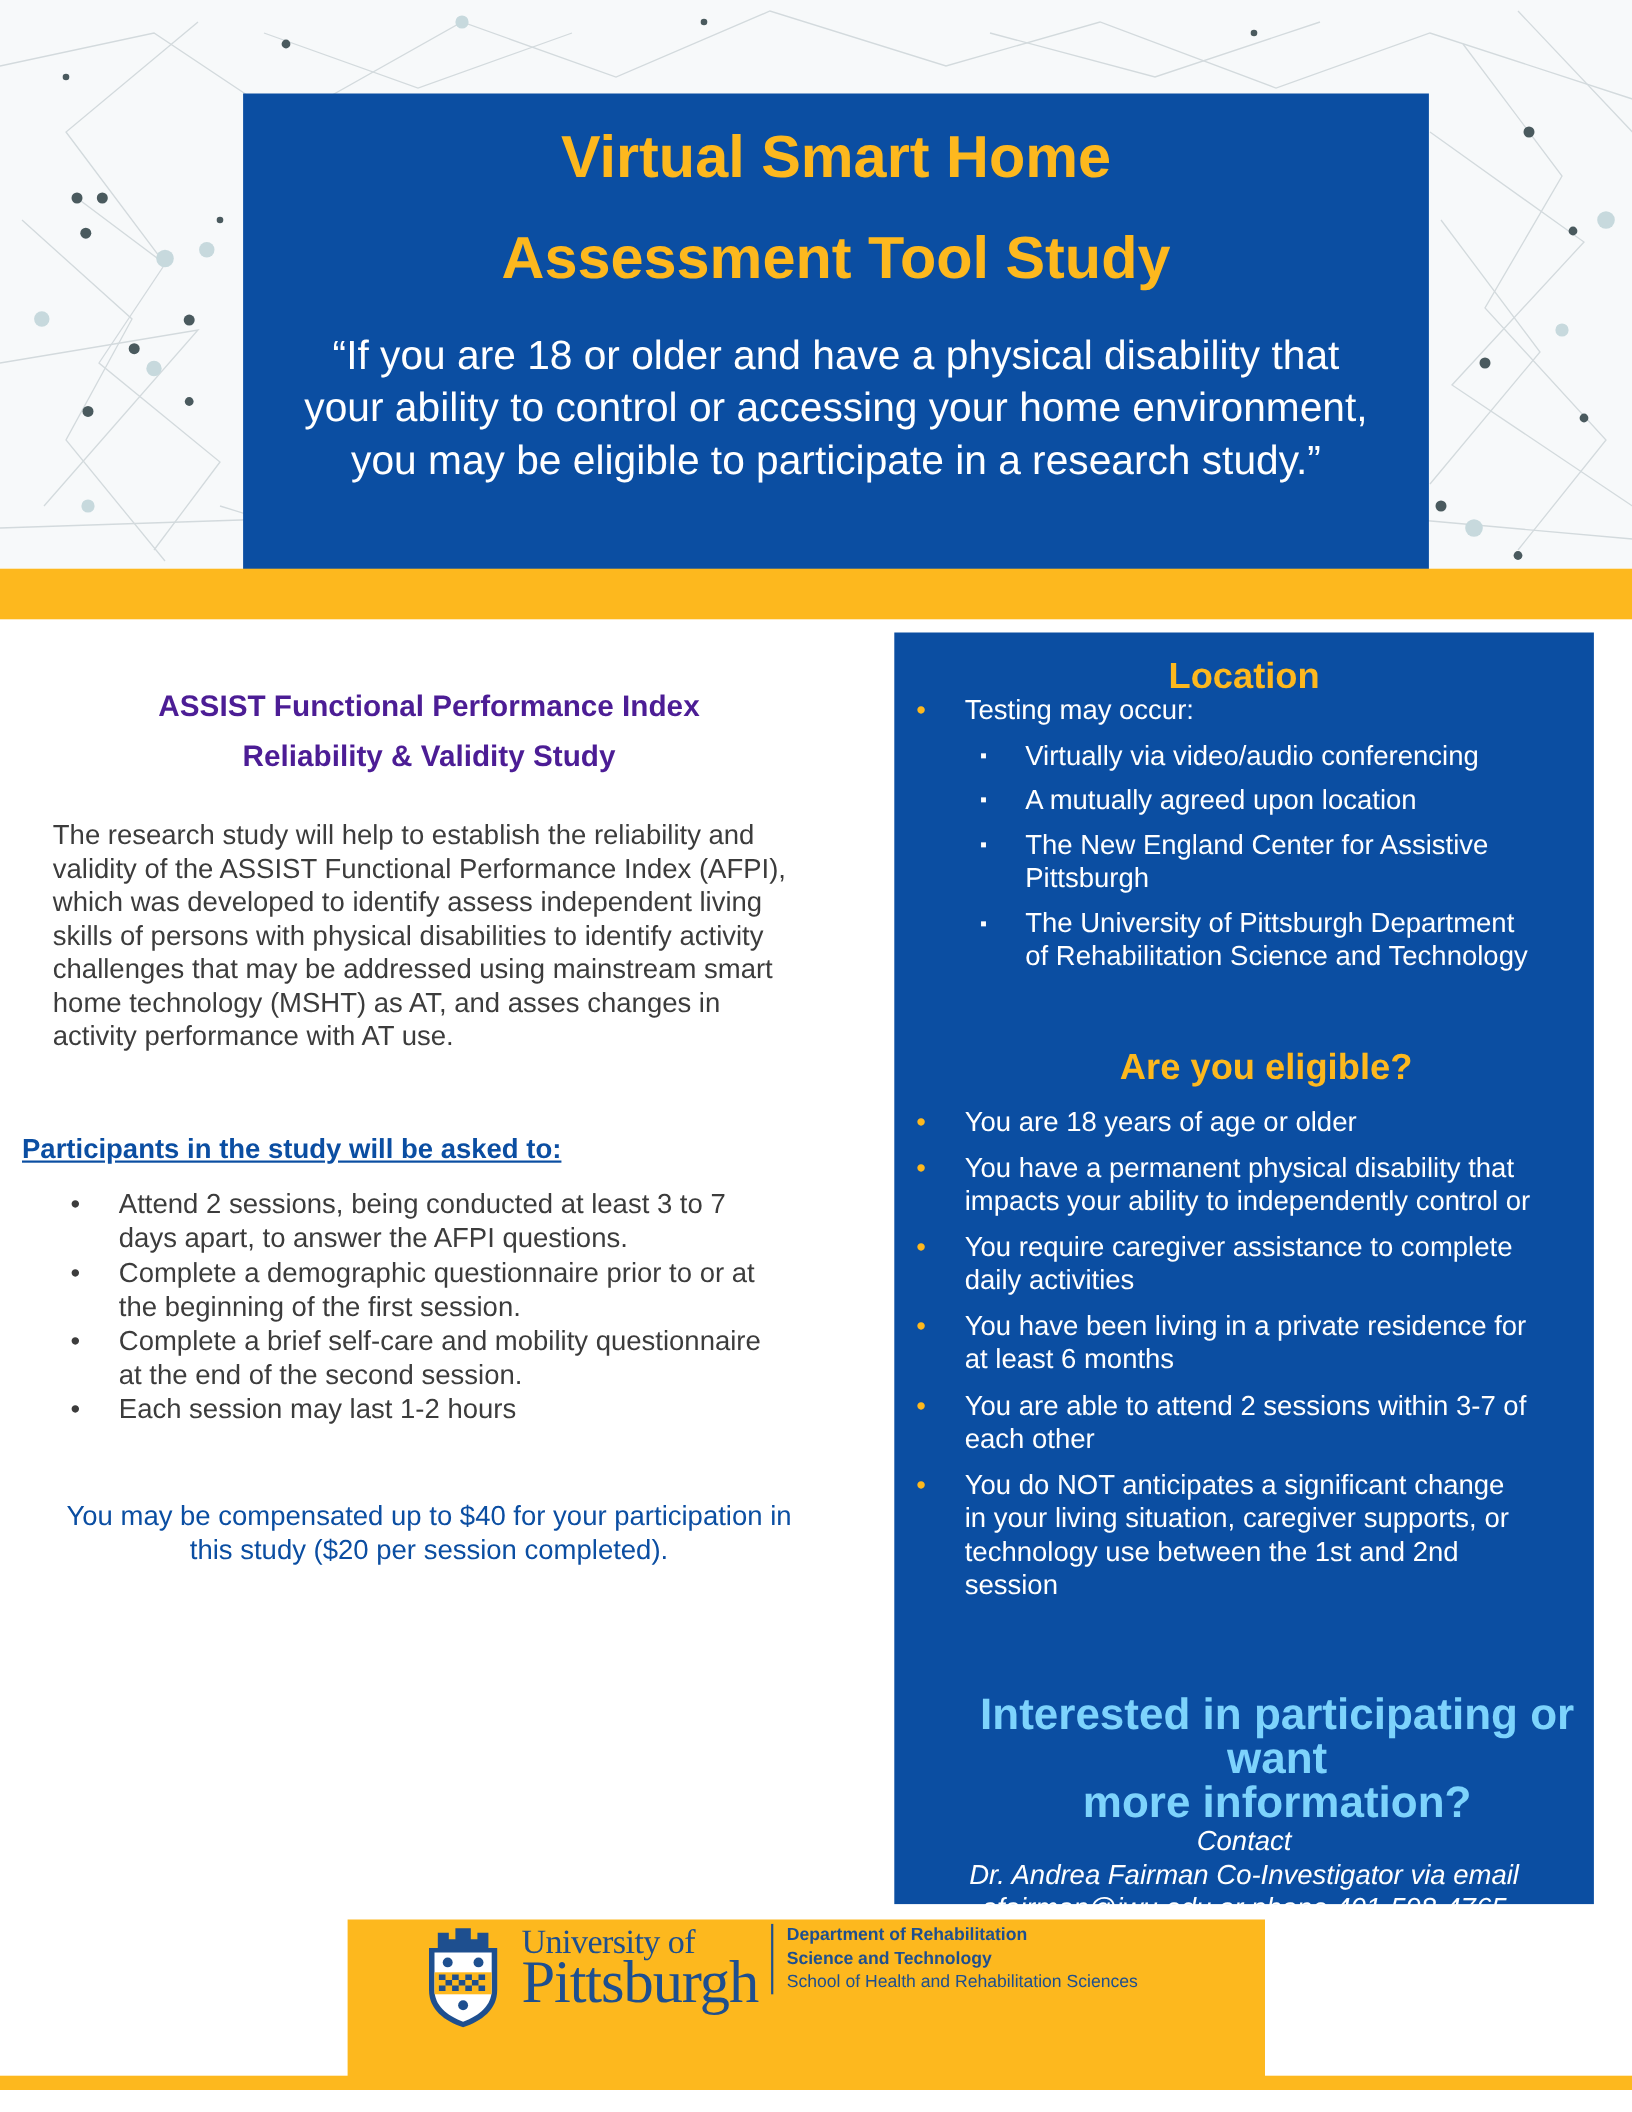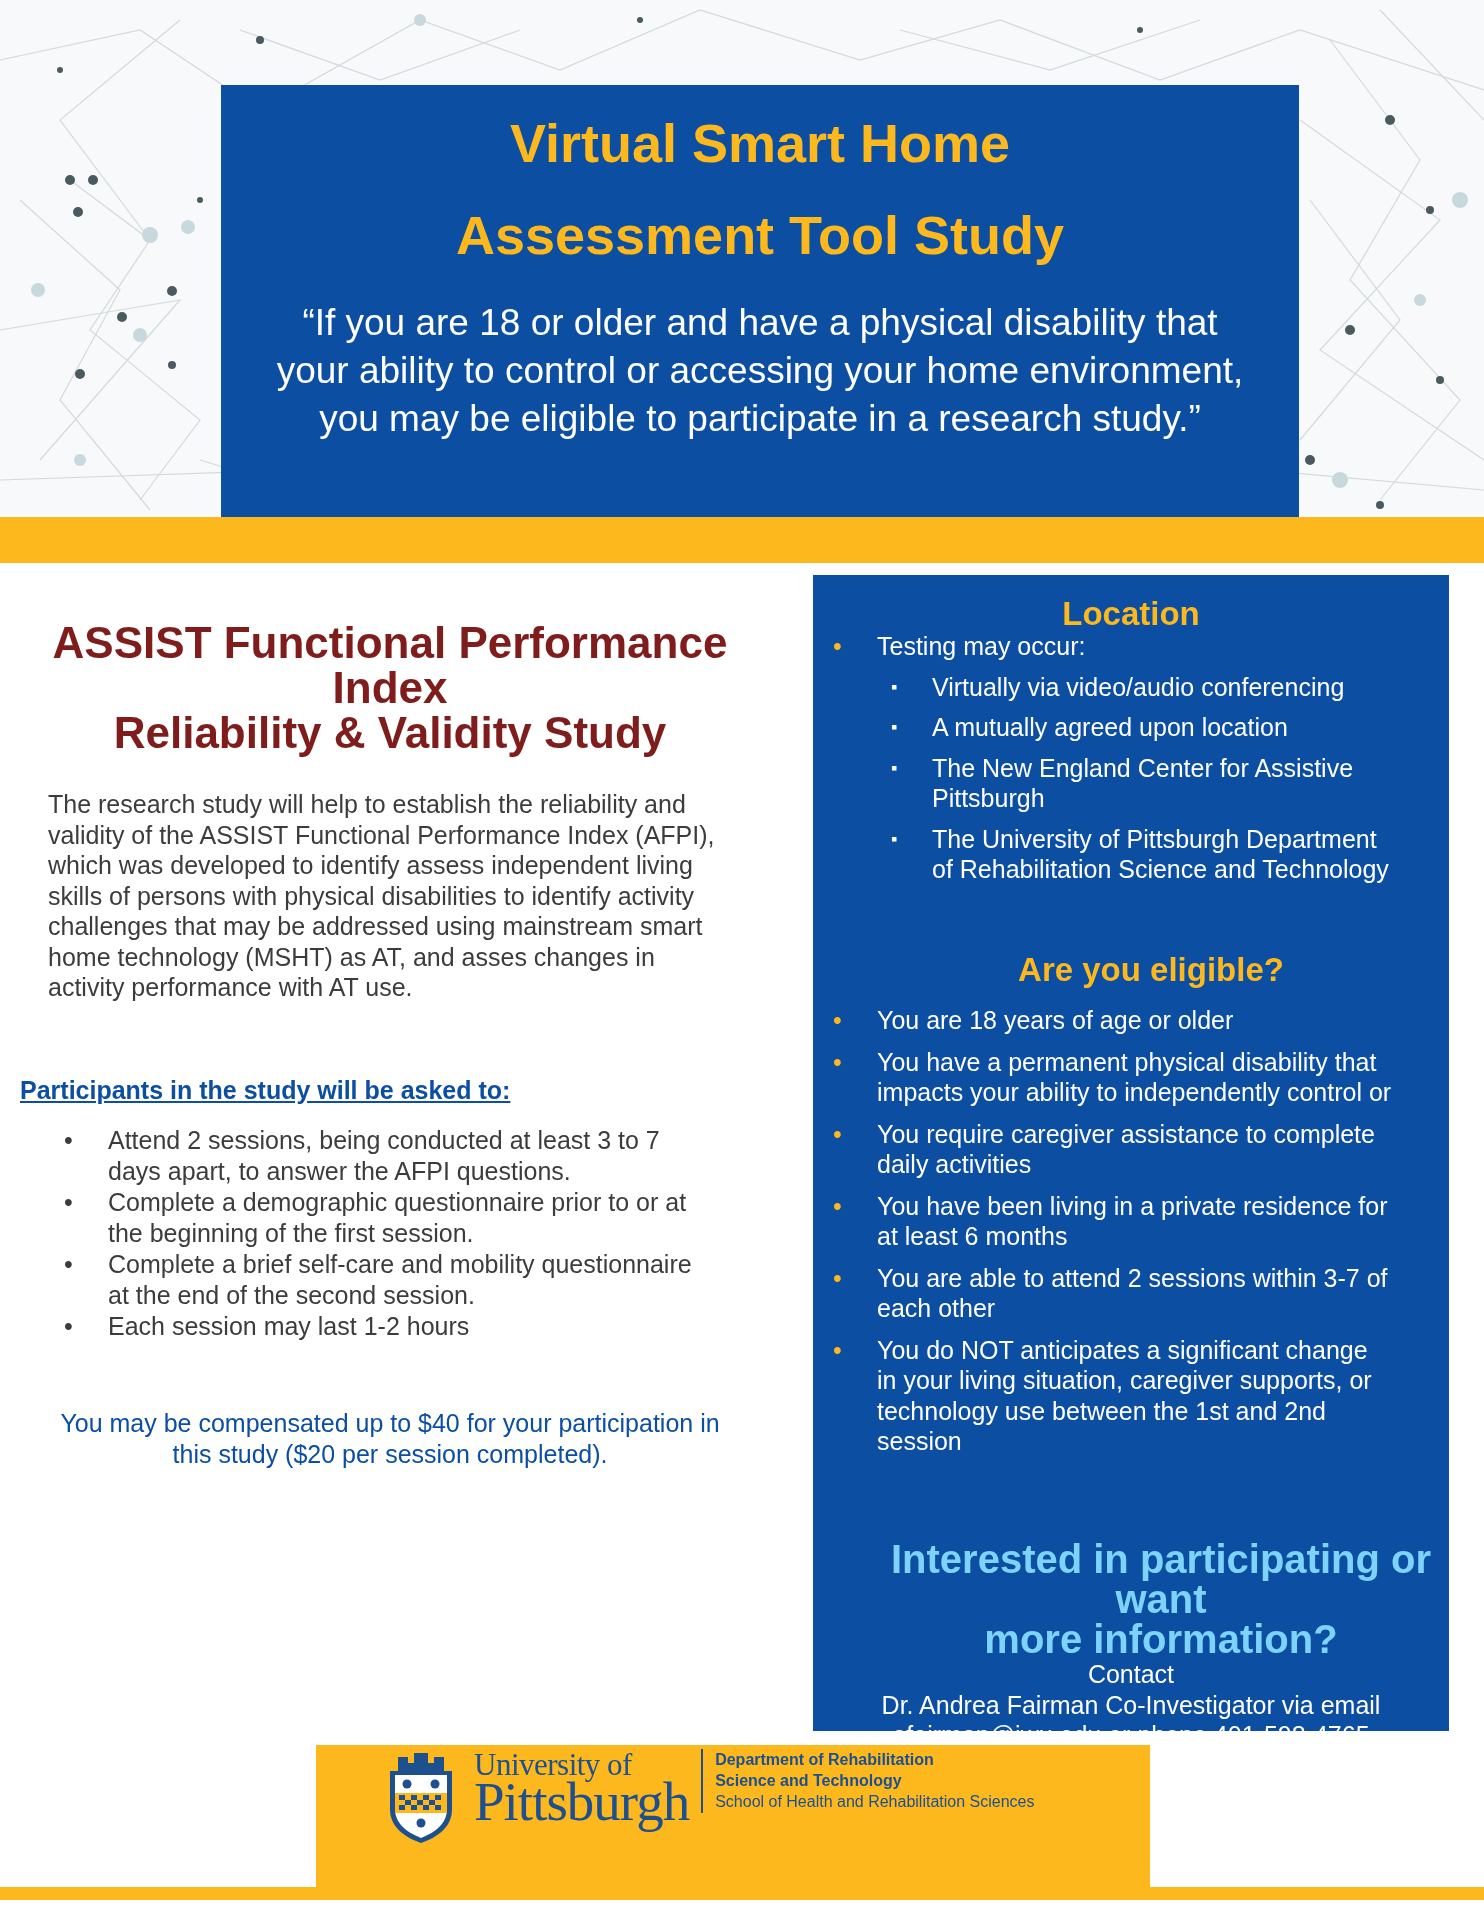--- a/index.html
+++ b/index.html
@@ -10,21 +10,21 @@
   .bg-network svg { position: absolute; left: 0; top: 0; }
 
   .hero { position: absolute; left: 221px; top: 85px; width: 1078px; height: 445px; background: #0b4ea2; text-align: center; }
   .hero-title { color: #fdb81e; font-weight: bold; font-size: 54px; line-height: 92px; }
   .hero-title.l1 { margin-top: 12px; }
   .hero-quote { color: #ffffff; font-size: 37px; line-height: 48px; margin-top: 18px; padding: 0 30px; }
 
   .yellow-band { position: absolute; left: 0; top: 517px; width: 1484px; height: 46px; background: #fdb81e; }
 
   .left-col { position: absolute; left: 20px; top: 620px; width: 740px; }
-  .study-title { color: #7f1d1d; font-weight: bold; font-size: 44px; line-height: 45px; text-align: center; width: 740px; }
+  .study-title { color: #4c1d95; font-weight: bold; font-size: 27px; line-height: 45px; text-align: center; width: 740px; }
   .study-desc { color: #3c3c3c; font-size: 25px; line-height: 30.5px; margin-top: 34px; margin-left: 28px; }
   .participants-heading { color: #0b4ea2; font-weight: bold; font-size: 25px; text-decoration: underline; margin-top: 72px; line-height: 30px; }
   .participant-list { list-style: none; margin-top: 20px; }
   .participant-list li { position: relative; padding-left: 88px; color: #3c3c3c; font-size: 25px; line-height: 31px; }
   .participant-list li .bullet { position: absolute; left: 44px; top: 0; }
   .compensation { color: #0b4ea2; font-size: 25px; line-height: 31px; text-align: center; margin-top: 66px; }
 
   .right-box { position: absolute; left: 813px; top: 575px; width: 636px; height: 1156px; background: #0b4ea2; color: #ffffff; }
   .rb-heading { color: #fdb81e; font-weight: bold; font-size: 33px; text-align: center; line-height: 38px; }
   .rb-location-h { position: absolute; left: 0; top: 20px; width: 636px; }
@@ -32,21 +32,21 @@
   .rb-list li { position: relative; padding-left: 64px; padding-right: 14px; font-size: 25px; line-height: 30.5px; }
   .rb-list li .dot { position: absolute; left: 20px; top: 0; color: #fdb81e; }
   .loc-list { top: 56px; }
   .sub-list { list-style: none; margin-top: 10px; }
   .sub-list li { padding-left: 55px; margin-bottom: 10px; position: relative; }
   .sub-list li .sq { position: absolute; left: 14px; top: 0; color: #ffffff; font-size: 18px; }
   .elig-list { top: 430px; }
   .elig-list li { margin-bottom: 11px; }
   .contact { position: absolute; left: 0; top: 964px; width: 636px; text-align: center; }
   .contact-h { color: #7dd3fc; font-weight: bold; font-size: 40px; line-height: 40px; padding-left: 60px; }
-  .contact-line { font-size: 25px; line-height: 30.5px; }
+  .contact-line { font-size: 25px; line-height: 30.5px; font-style: italic; }
 
   .logo-box { position: absolute; left: 316px; top: 1745px; width: 834px; height: 155px; background: #fdb81e; }
   .logo-row { position: absolute; left: 68px; top: 4px; height: 98px; display: flex; }
   .pitt-word { color: #1e4f8f; font-family: "Liberation Serif", serif; margin-left: 16px; line-height: 1; }
   .pitt-word .u { font-size: 31px; display: block; letter-spacing: -0.5px; }
   .pitt-word .p { font-size: 55px; display: block; margin-top: -6px; letter-spacing: -1px; }
   .logo-sep { width: 2px; height: 64px; background: #1e4f8f; margin: 0 12px; }
   .dept { color: #1e4f8f; font-size: 16px; line-height: 21px; }
   .dept .b { font-weight: bold; display: block; }
   .dept .n { display: block; }

